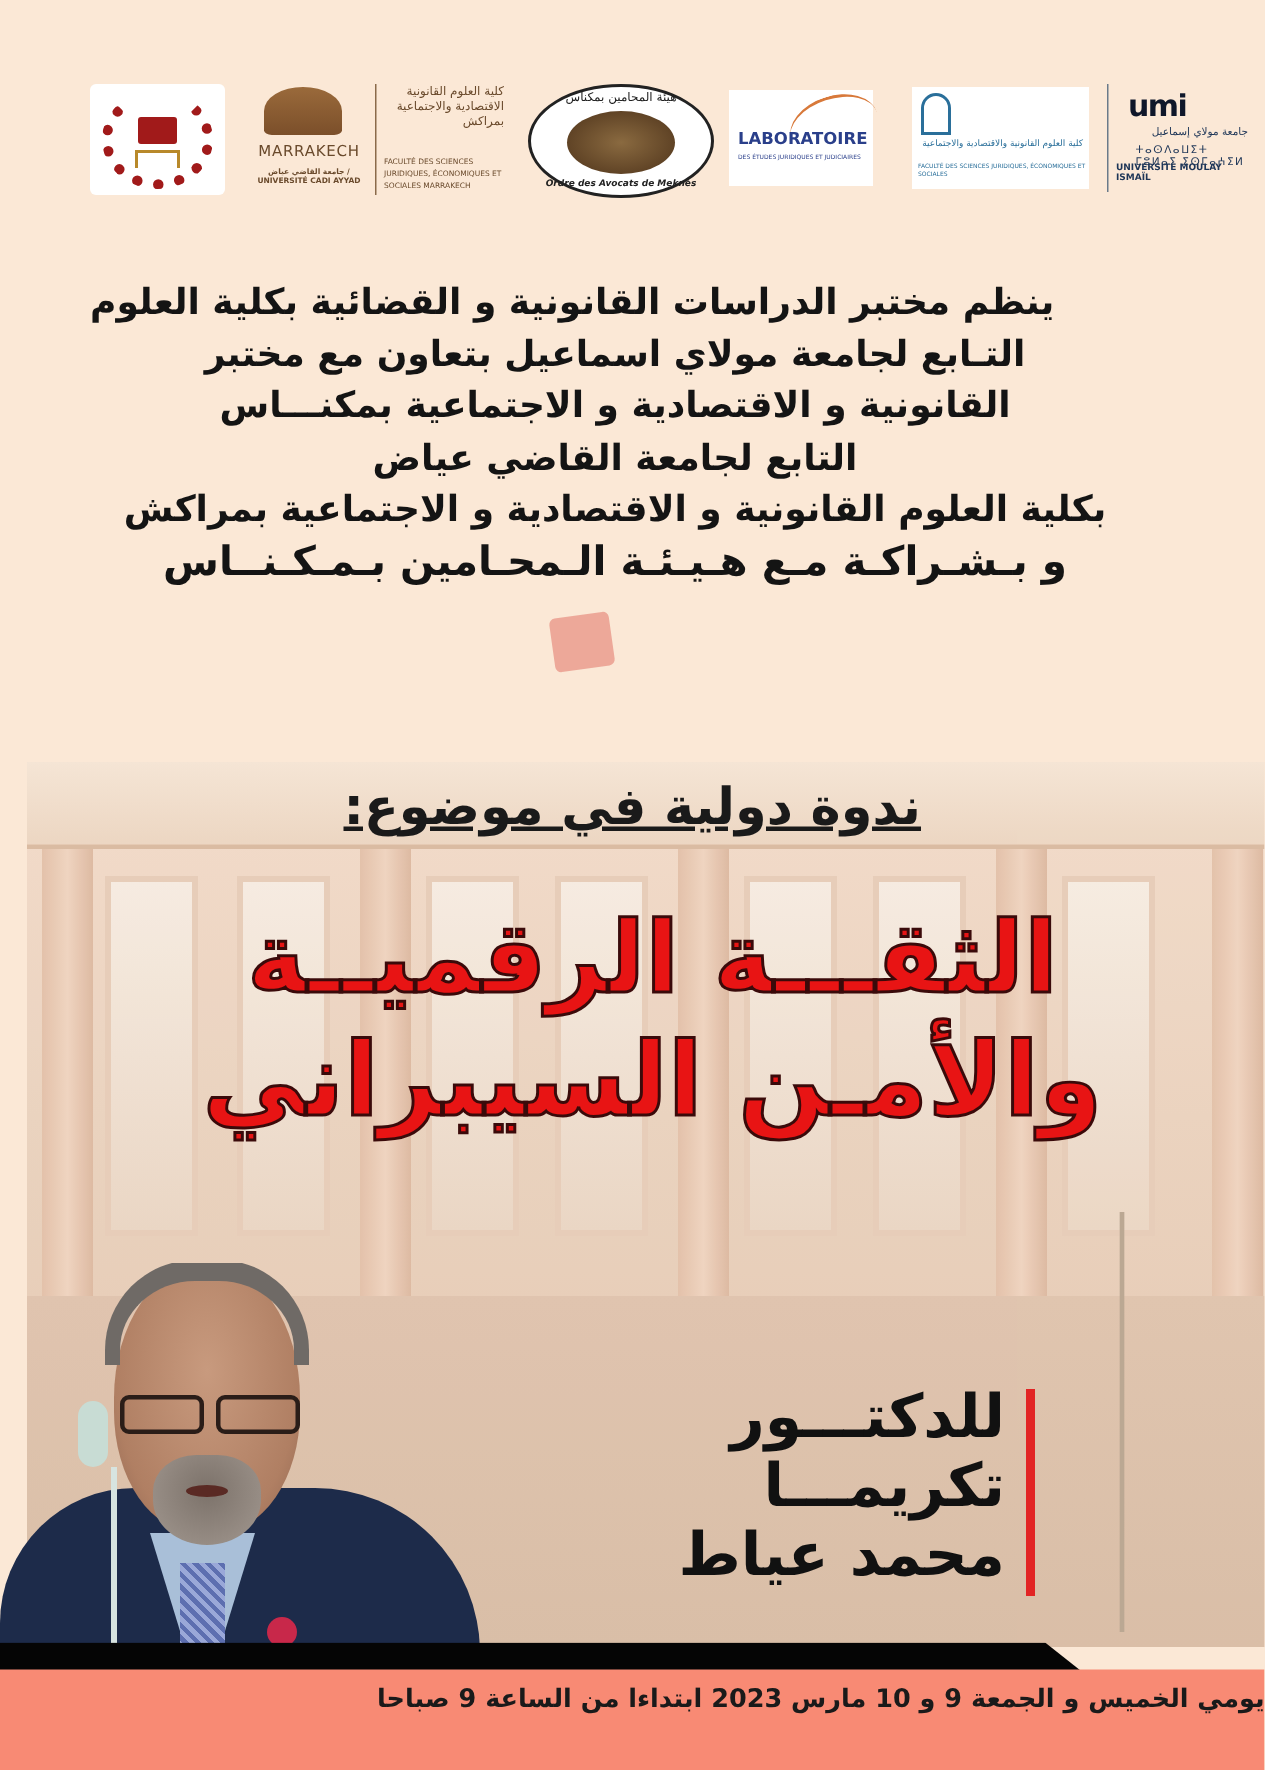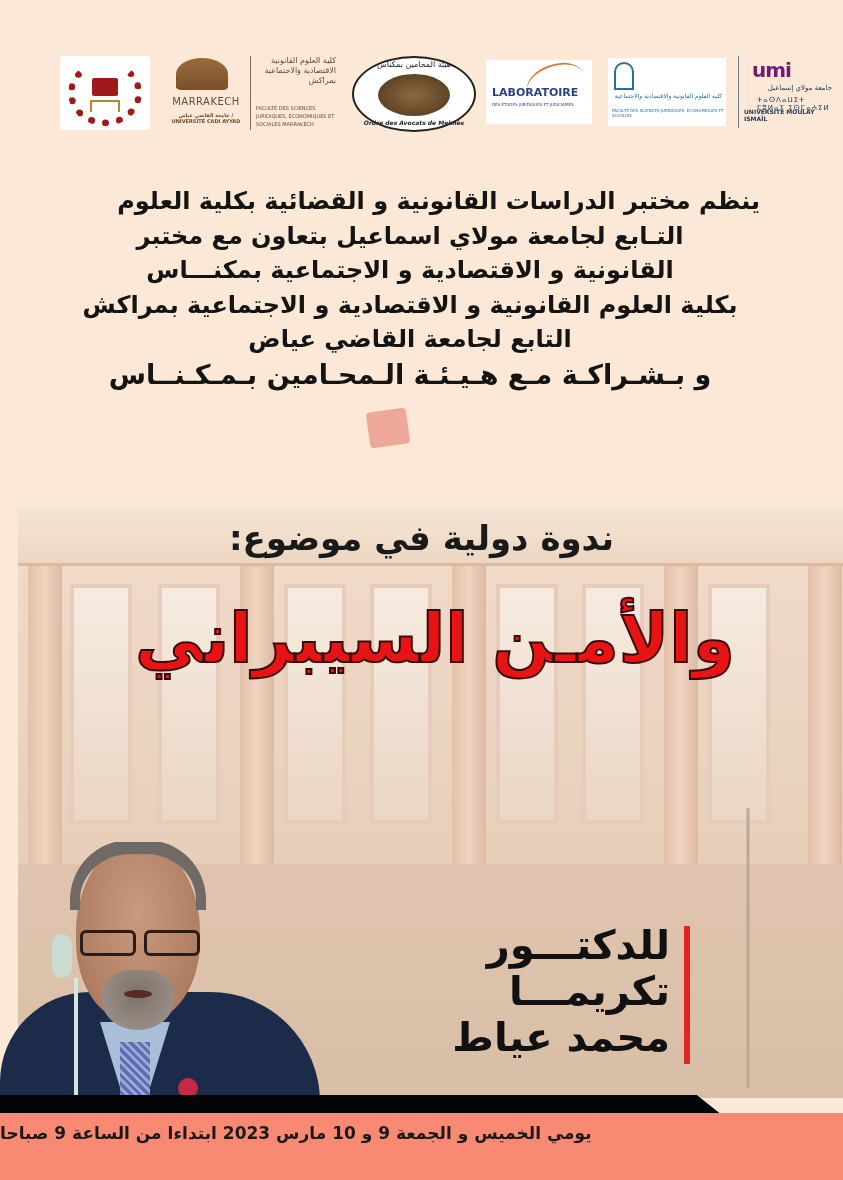--- a/index.html
+++ b/index.html
@@ -62,53 +62,53 @@
     border-radius: 50%; background: radial-gradient(ellipse at center,#8a6a40 0%,#5a3e22 80%);
   }
   .logo-avocats .ar-top {
     position: absolute; left: 0; top: 2px; width: 100%; text-align: center;
     font-size: 8px; direction: rtl; color: #222;
   }
   .logo-avocats .fr-bot {
     position: absolute; left: 0; bottom: 4px; width: 100%; text-align: center;
     font-size: 6px; color: #222; font-style: italic; font-weight: bold;
   }
-  .logo-labo { left: 486px; width: 106px; top: 8px; height: 64px; background: #fff; }
+  .logo-labo { left: 486px; width: 96px; top: 8px; height: 64px; background: #fff; }
   .logo-labo .arc {
     position: absolute; left: 40px; top: 4px; width: 60px; height: 40px;
     border-top: 2px solid #d8793a; border-radius: 50% 50% 0 0; transform: rotate(-18deg);
   }
   .logo-labo .word {
     position: absolute; left: 6px; top: 26px; font-size: 11px; font-weight: bold; color: #2a3f8a;
   }
   .logo-labo .sub { position: absolute; left: 6px; top: 42px; width: 96px; font-size: 4px; color: #2a3f8a; line-height: 5px; }
   .logo-fsjes-meknes { left: 608px; width: 118px; top: 6px; height: 68px; background: #fff; }
   .logo-fsjes-meknes .arch {
     position: absolute; left: 6px; top: 4px; width: 20px; height: 28px;
     border: 2px solid #2a6f9a; border-radius: 10px 10px 0 0;
   }
   .logo-fsjes-meknes .ar { position: absolute; right: 4px; top: 34px; font-size: 6px; color: #2a6f9a; direction: rtl; }
   .logo-fsjes-meknes .fr { position: absolute; left: 4px; top: 50px; font-size: 4px; color: #2a6f9a; }
   .logo-umi { left: 738px; width: 96px; top: 4px; }
   .logo-umi .sep { position: absolute; left: 0; top: 0; width: 1px; height: 72px; background: #6a7a8a; }
   .logo-umi .mark {
-    position: absolute; left: 14px; top: 2px; font-size: 20px; font-weight: bold; color: #701a75; letter-spacing: -1px;
+    position: absolute; left: 14px; top: 2px; font-size: 20px; font-weight: bold; color: #0f172a; letter-spacing: -1px;
   }
   .logo-umi .ar { position: absolute; right: 2px; top: 28px; font-size: 7px; color: #1d3557; direction: rtl; margin-left: 28px; }
   .logo-umi .tif { position: absolute; left: 19px; top: 40px; font-size: 7px; color: #1d3557; letter-spacing: 1px; }
   .logo-umi .fr { position: absolute; left: 6px; top: 52px; font-size: 6px; color: #1d3557; font-weight: bold; }
 
   
   .organizers {
     position: absolute; left: 60px; top: 184px; width: 700px;
     direction: rtl; text-align: center;
     font-family: "DejaVu Sans", sans-serif; font-weight: bold; color: #141414;
   }
   .organizers .line { font-size: 24px; line-height: 34.5px; white-space: nowrap; }
-  .organizers .line.first { text-align: right; padding-right: 0; }
+  .organizers .line.first { text-align: left; padding-right: 0; }
   .organizers .line.partner { font-size: 27px; letter-spacing: 2px; line-height: 36px; }
   .red-smudge {
     position: absolute; left: 368px; top: 410px; width: 40px; height: 36px;
     background: rgba(220,90,80,0.45); transform: rotate(-8deg); border-radius: 4px;
   }
 
   
   .building {
     position: absolute; left: 18px; top: 508px; width: 825px; height: 590px;
     background: linear-gradient(180deg, #f3dccb 0%, #ead2be 40%, #e1c4ad 100%);
@@ -134,21 +134,21 @@
   }
   .building .tree {
     position: absolute; left: 720px; top: 300px; width: 20px; height: 280px;
     background: linear-gradient(90deg,transparent 40%,#b8a590 45%,#b8a590 55%,transparent 60%);
   }
 
   
   .event-type {
     position: absolute; left: 0; top: 518px; width: 843px;
     text-align: center; direction: rtl;
-    font-size: 34px; font-weight: bold; color: #1a1a1a;
+    font-size: 34px; font-weight: bold; color: #1a1a1a; text-decoration: underline;
   }
   .title {
     position: absolute; left: 90px; top: 598px; width: 690px;
     text-align: center; direction: rtl;
     font-weight: bold; color: #e81414;
     -webkit-text-stroke: 2px #3a0a0a;
     line-height: 82px;
   }
   .title .l1 { font-size: 66px; display: block; letter-spacing: 6px; }
   .title .l2 { font-size: 68px; display: block; }
@@ -218,21 +218,21 @@
     position: absolute; left: 0; top: 1095px; width: 722px; height: 20px;
     background: #050505;
     clip-path: polygon(0 0, 96.5% 0, 100% 100%, 0 100%);
   }
   .footer {
     position: absolute; left: 0; top: 1113px; width: 843px; height: 67px;
     background: #f88a74;
   }
   .footer .txt {
     position: absolute; left: 0; top: 8px; width: 843px;
-    direction: rtl; text-align: left;
+    direction: rtl; text-align: right;
     font-size: 17px; font-weight: bold; color: #1a1a1a; line-height: 25px;
   }
   .footer .txt .l { display: block; white-space: nowrap; }
 </style>
 </head>
 <body>
 
 <div class="logos">
   <div class="logo logo-wreath">
     <div class="ring"></div>
@@ -273,22 +273,22 @@
     <div class="ar">جامعة مولاي إسماعيل</div>
     <div class="tif">ⵜⴰⵙⴷⴰⵡⵉⵜ ⵎⵓⵍⴰⵢ ⵉⵙⵎⴰⵄⵉⵍ</div>
     <div class="fr">UNIVERSITÉ MOULAY ISMAÏL</div>
   </div>
 </div>
 
 <div class="organizers">
   <div class="line first">ينظم مختبر الدراسات القانونية و القضائية بكلية العلوم</div>
   <div class="line">التـابع لجامعة مولاي اسماعيل بتعاون مع مختبر</div>
   <div class="line">القانونية و الاقتصادية و الاجتماعية بمكنـــاس</div>
+  <div class="line">التابع لجامعة القاضي عياض</div>
   <div class="line">بكلية العلوم القانونية و الاقتصادية و الاجتماعية بمراكش</div>
-  <div class="line">التابع لجامعة القاضي عياض</div>
   <div class="line partner">و بـشـراكـة مـع هـيـئـة الـمحـامين بـمـكـنــاس</div>
 </div>
 <div class="red-smudge"></div>
 
 <div class="building">
   <div class="cornice"></div>
   <div class="col" style="left:10px"></div>
   <div class="col" style="left:222px"></div>
   <div class="col" style="left:434px"></div>
   <div class="col" style="left:646px"></div>
@@ -299,20 +299,21 @@
   <div class="win" style="left:352px;top:76px"></div>
   <div class="win" style="left:478px;top:76px"></div>
   <div class="win" style="left:564px;top:76px"></div>
   <div class="win" style="left:690px;top:76px"></div>
   <div class="lower"></div>
   <div class="tree"></div>
 </div>
 
 <div class="event-type">ندوة دولية في موضوع:</div>
 <div class="title">
+  <span class="l1">الثقـــة الرقميــة</span>
   <span class="l2">والأمـن السيبراني</span>
 </div>
 
 <div class="portrait">
   <div class="suit"></div>
   <div class="shirt"></div>
   <div class="tie"></div>
   <div class="head"></div>
   <div class="hair"></div>
   <div class="glasses">

